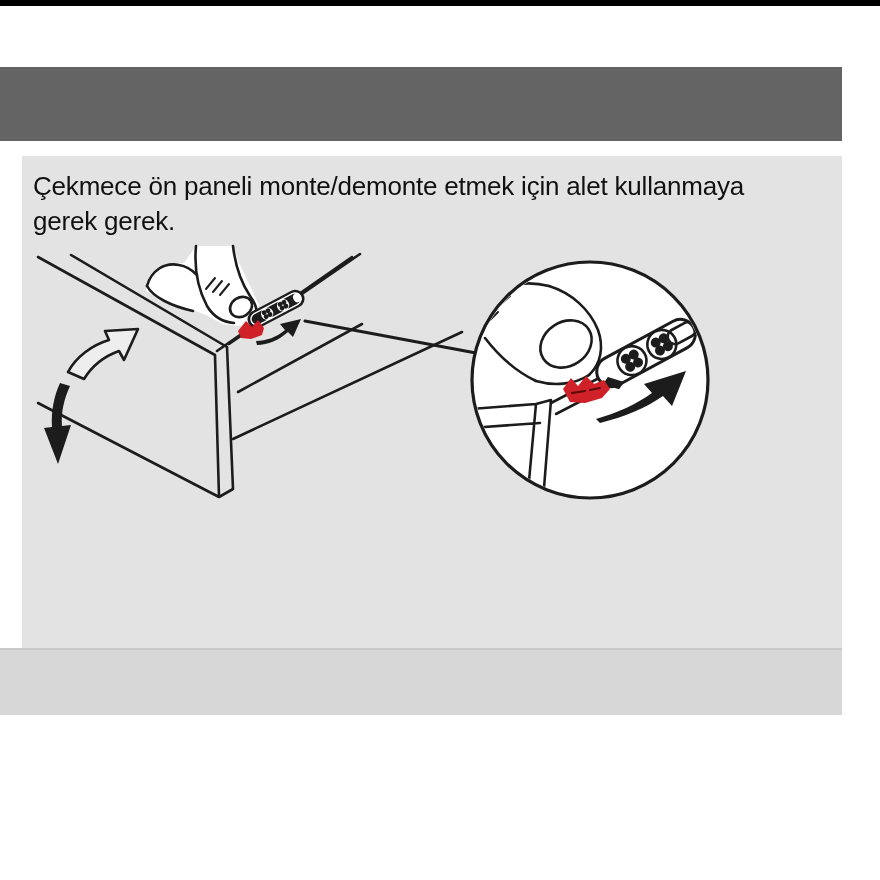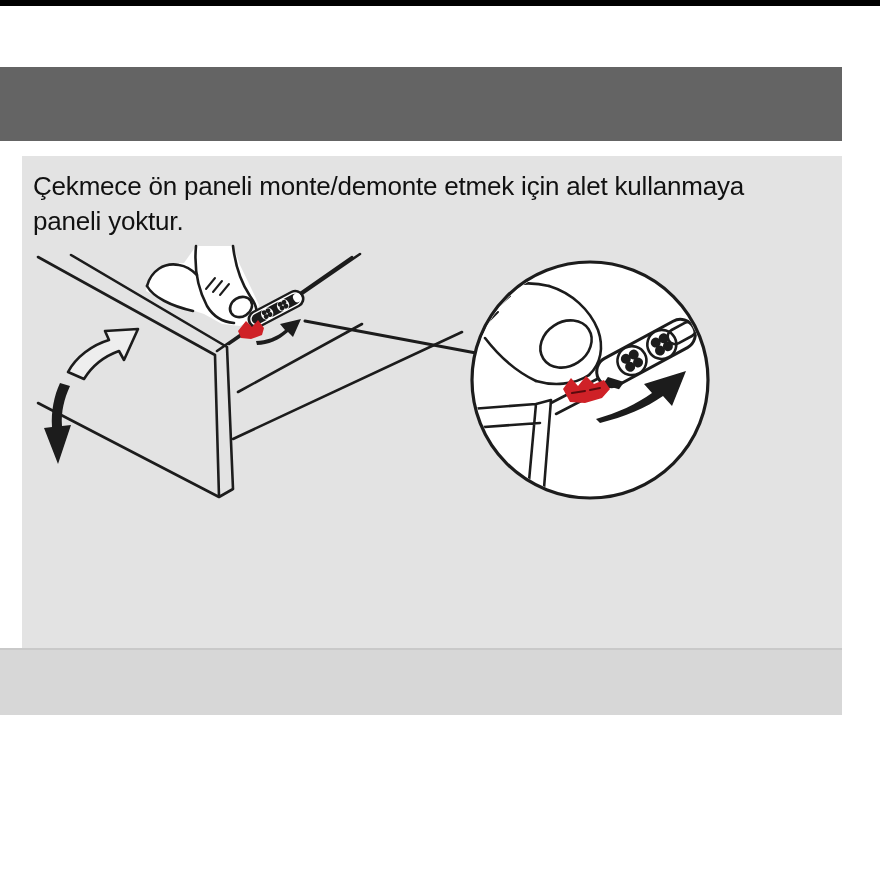--- a/index.html
+++ b/index.html
@@ -29,21 +29,21 @@
 </style>
 </head>
 <body>
 
 <div class="top-bar"></div>
 <div class="header-bar"></div>
 
 <div class="content-panel">
   <p class="instruction" style="margin:0">
     <span>Çekmece ön paneli monte/demonte etmek için alet kullanmaya</span>
-    <span>paneli yoktur.</span>
+    <span>gerek gerek.</span>
   </p>
 </div>
 
 <div class="bottom-strip"></div>
 
 <svg class="figure" viewBox="0 0 880 880" xmlns="http://www.w3.org/2000/svg" aria-hidden="true">
   <defs>
     <clipPath id="magClip">
         <circle cx="590" cy="380" r="116"></circle>
       </clipPath>

